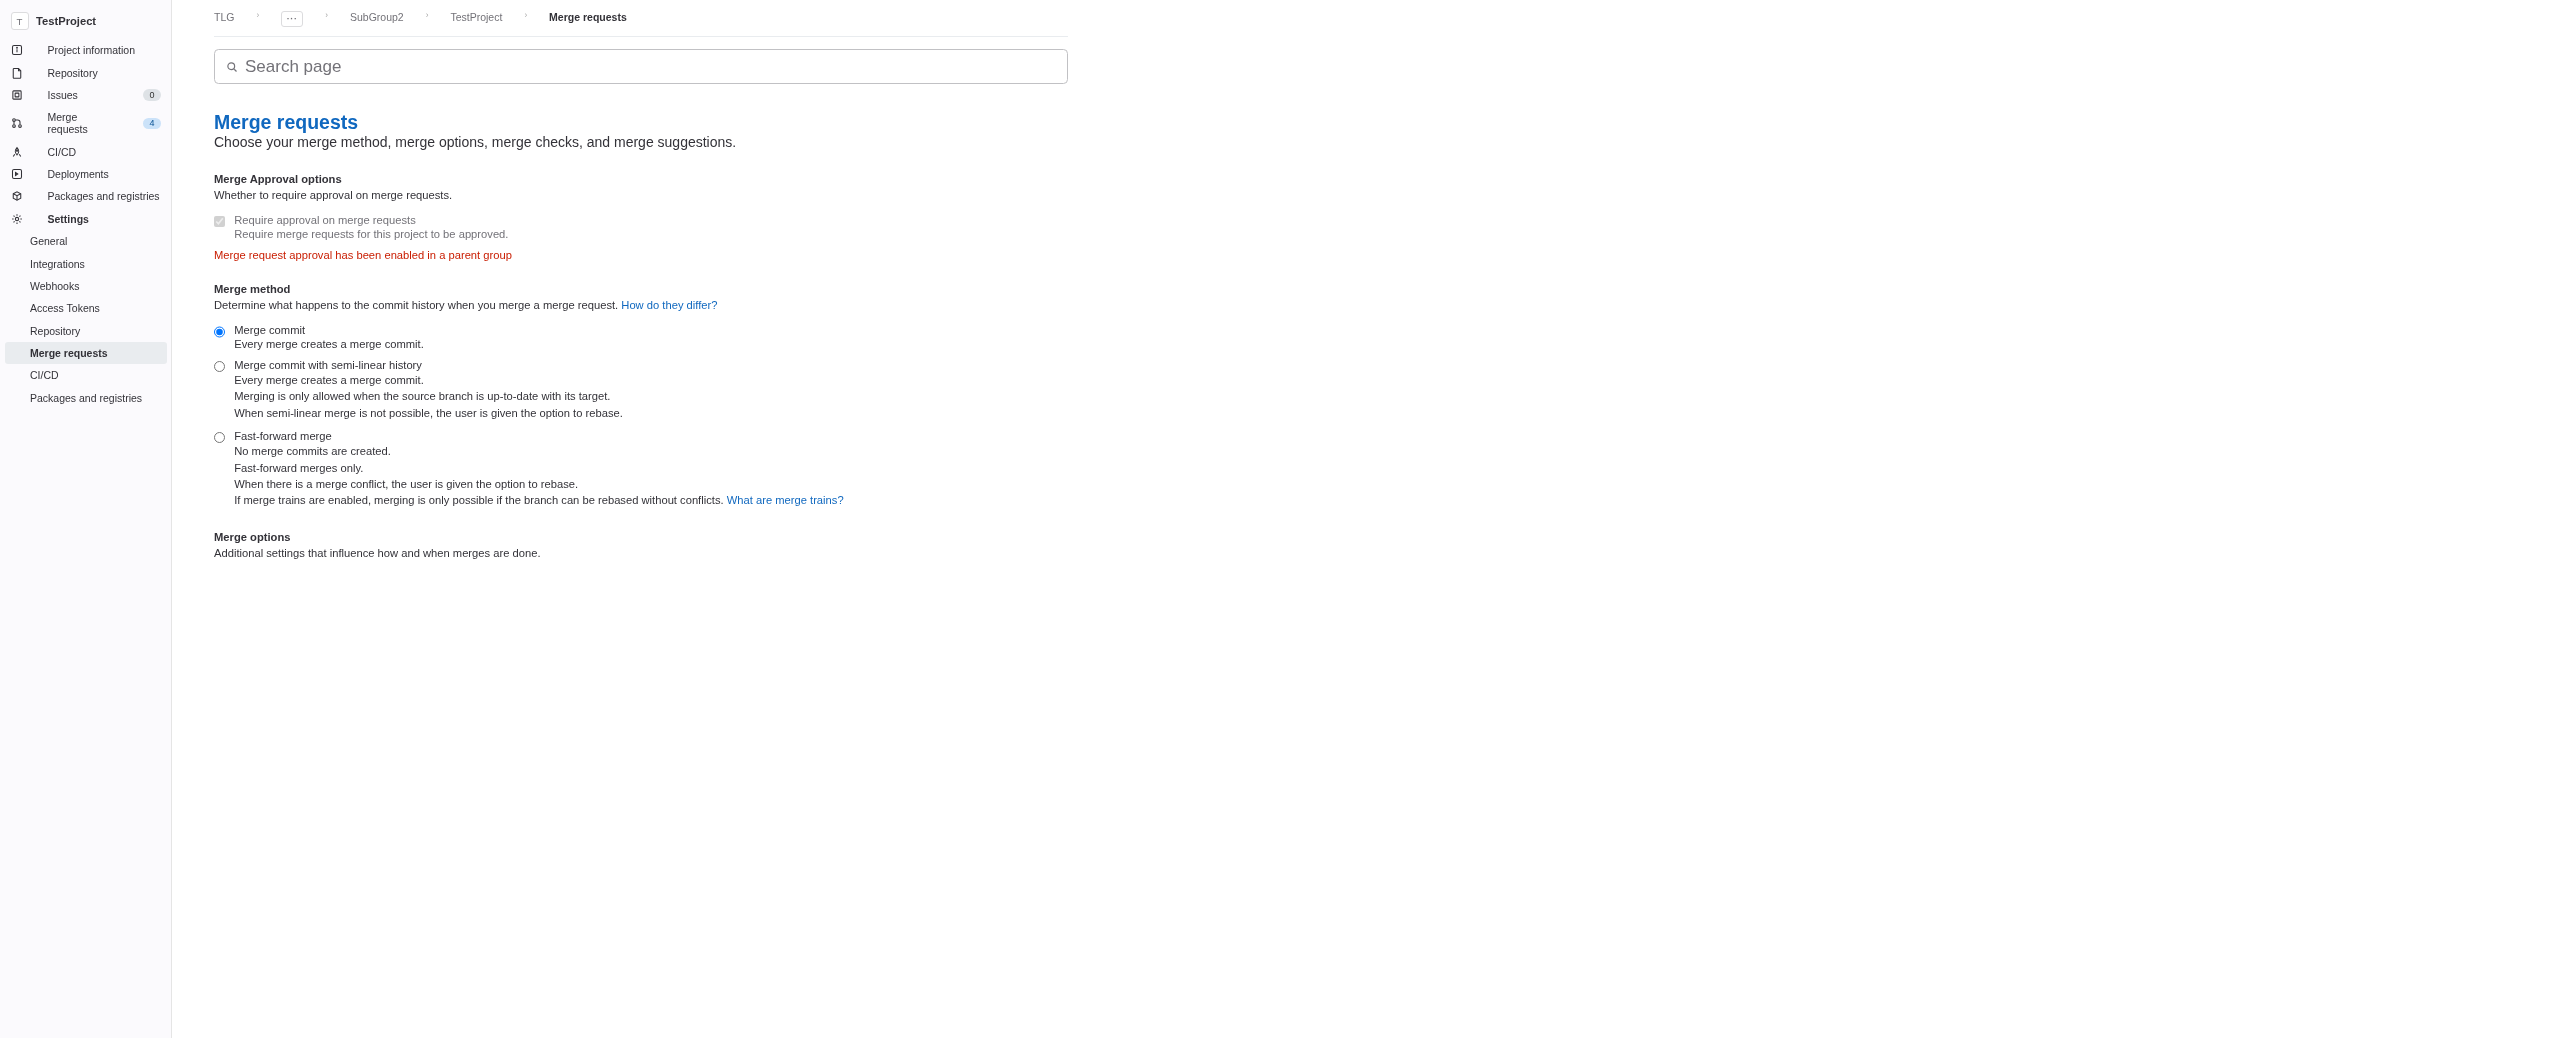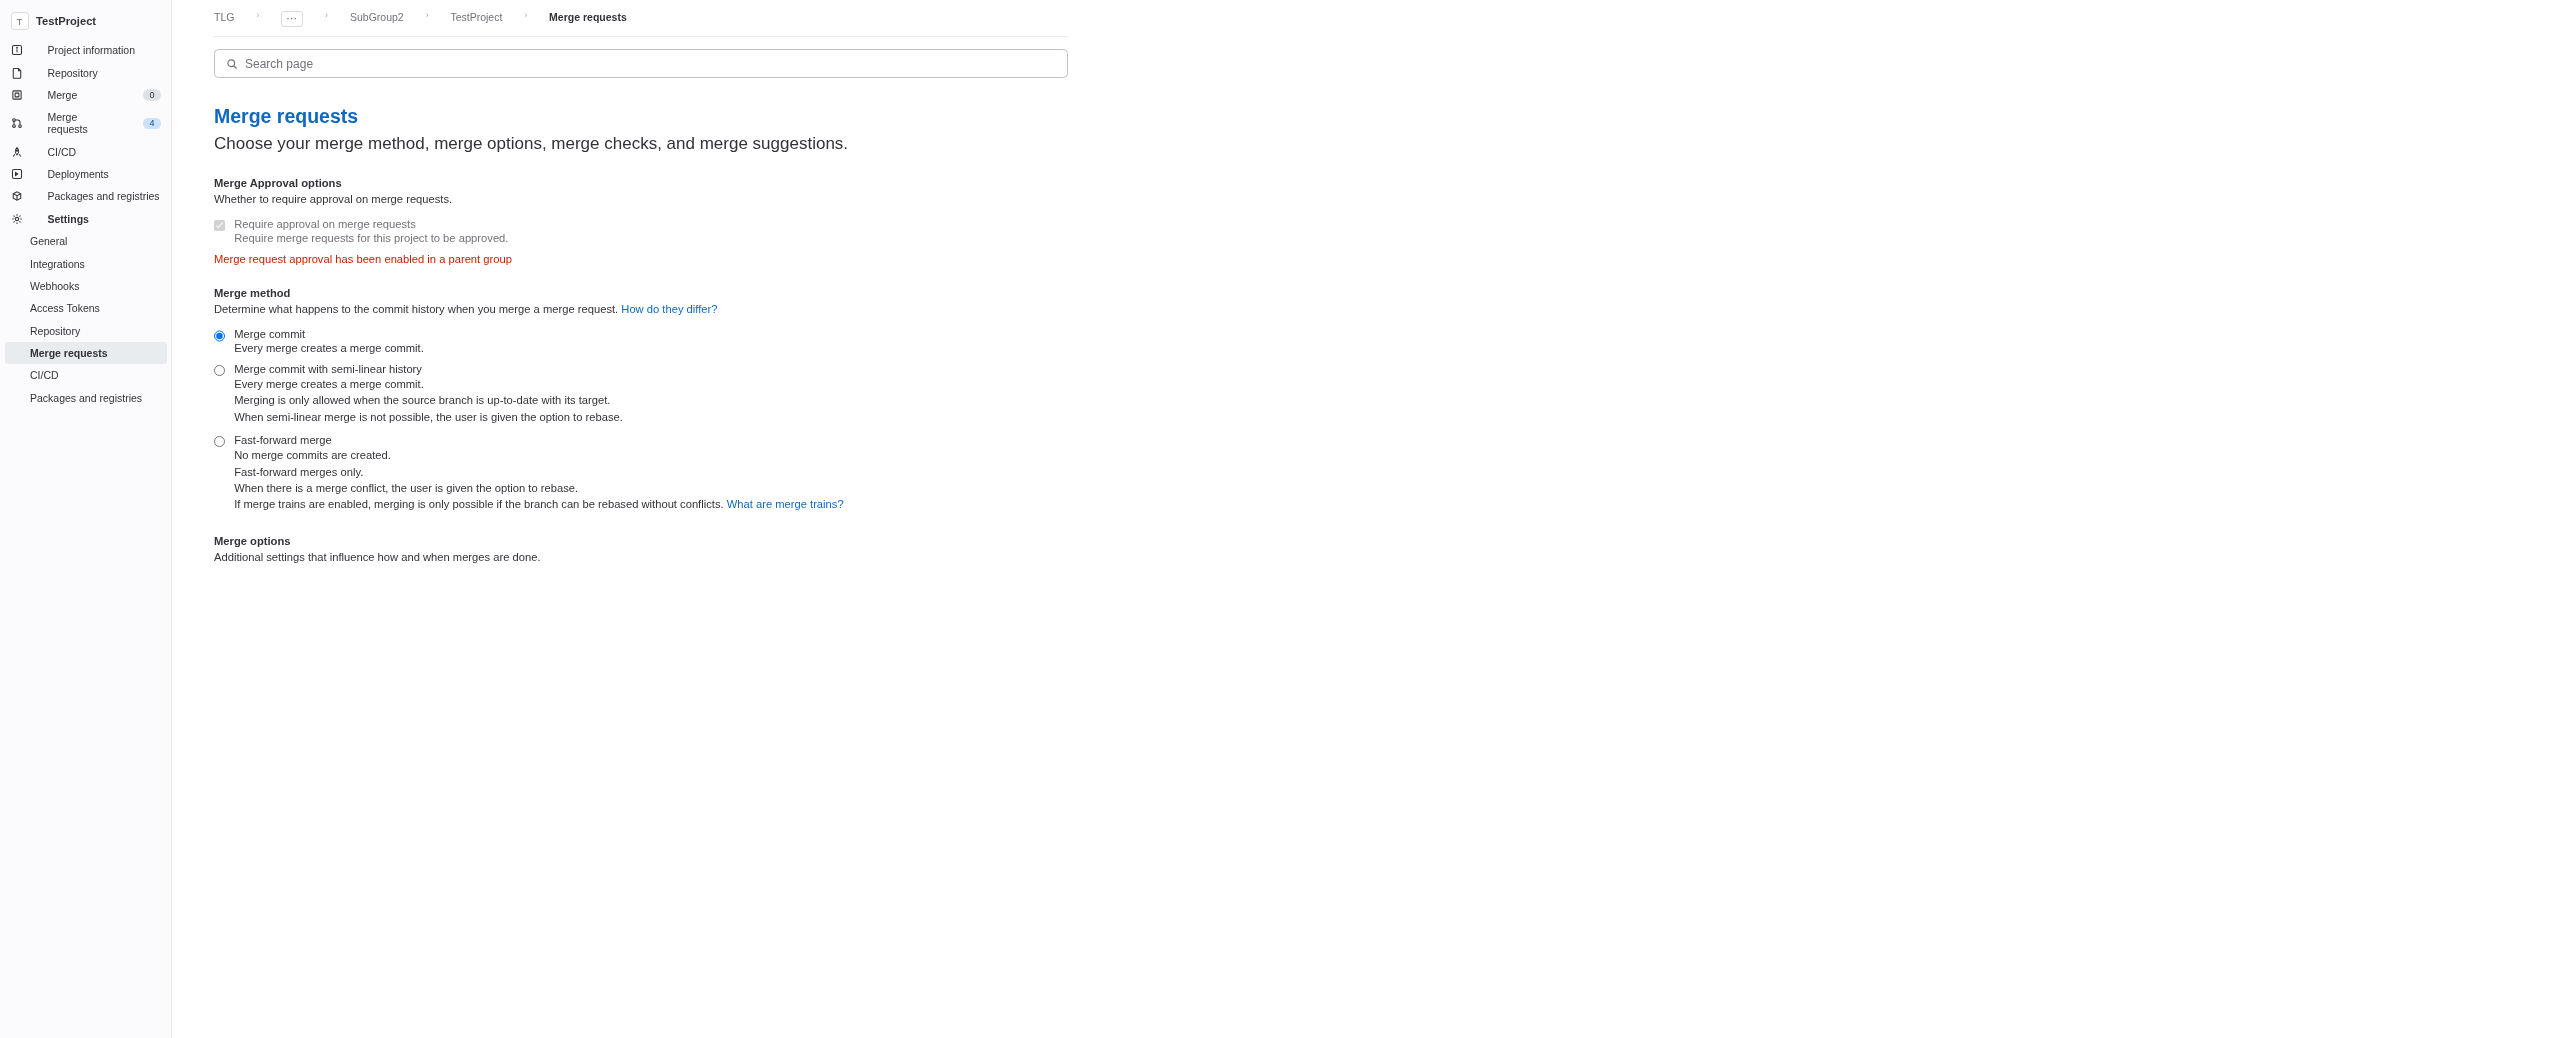--- a/index.html
+++ b/index.html
@@ -122,37 +122,36 @@
     align-items: center;
     border: 0.7px solid #c1c1c4;
     border-radius: 4.5px;
     padding: 6.7px 10.5px;
     gap: 7.5px;
     color: #737278;
   }
   .search-wrap input {
     border: none;
     outline: none;
-    font-size: 12px;
+    font-size: 17px;
     flex: 1;
     color: #333238;
     background: transparent;
   }
   .search-wrap input::placeholder { color: #737278; }
 
   h1.section-title {
     font-size: 19.5px;
     font-weight: 600;
     color: #1068bf;
     margin-top: 27px;
   }
   .section-desc {
-    margin-top: 6px;
-    color: #333238;
-    font-size: 17px;
+    color: #333238;
+    font-size: 14px;
   }
 
   .sub-section { margin-top: 22.5px; }
   .sub-title { font-weight: 600; font-size: 11.2px; color:#333238; }
   .sub-desc { margin-top: 3.7px; color: #333238; font-size: 11.2px; }
 
   .option-block { margin-top: 13.5px; }
   .option-row { display: flex; gap: 9px; align-items: flex-start; margin-bottom: 9px; }
   .option-row input[type="checkbox"],
   .option-row input[type="radio"] {
@@ -202,21 +201,21 @@
     <span class="label">Repository</span>
   </div>
 
   <div class="nav-item">
     <span class="icon">
       <svg width="12" height="12" viewBox="0 0 16 16" fill="none" stroke="#333238" stroke-width="1.4">
           <rect x="2.5" y="2.5" width="11" height="11" rx="1"></rect>
           <rect x="5.5" y="5.5" width="5" height="5" rx="0.5"></rect>
         </svg>
     </span>
-    <span class="label">Merge</span>
+    <span class="label">Issues</span>
     <span class="badge">0</span>
   </div>
 
   <div class="nav-item">
     <span class="icon">
       <svg width="12" height="12" viewBox="0 0 16 16" fill="none" stroke="#333238" stroke-width="1.4">
           <circle cx="4" cy="4" r="1.8"></circle>
           <circle cx="4" cy="12" r="1.8"></circle>
           <circle cx="12" cy="12" r="1.8"></circle>
           <path d="M4 6v4"></path>

